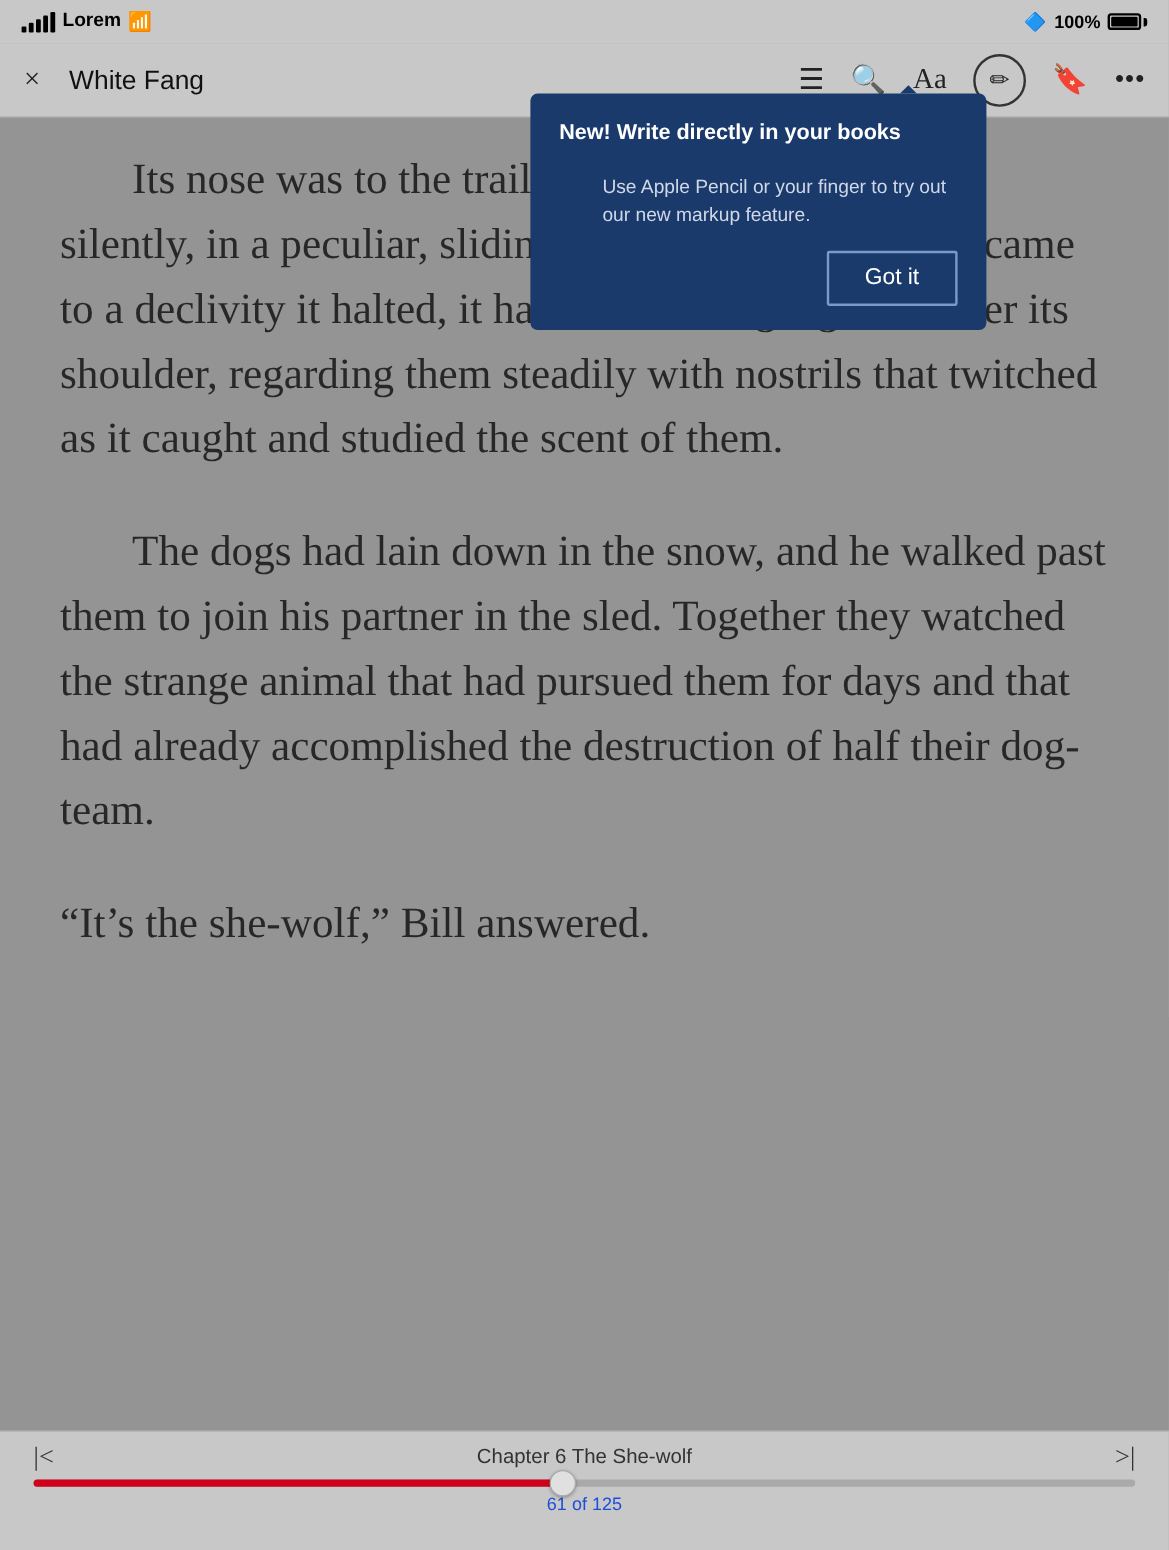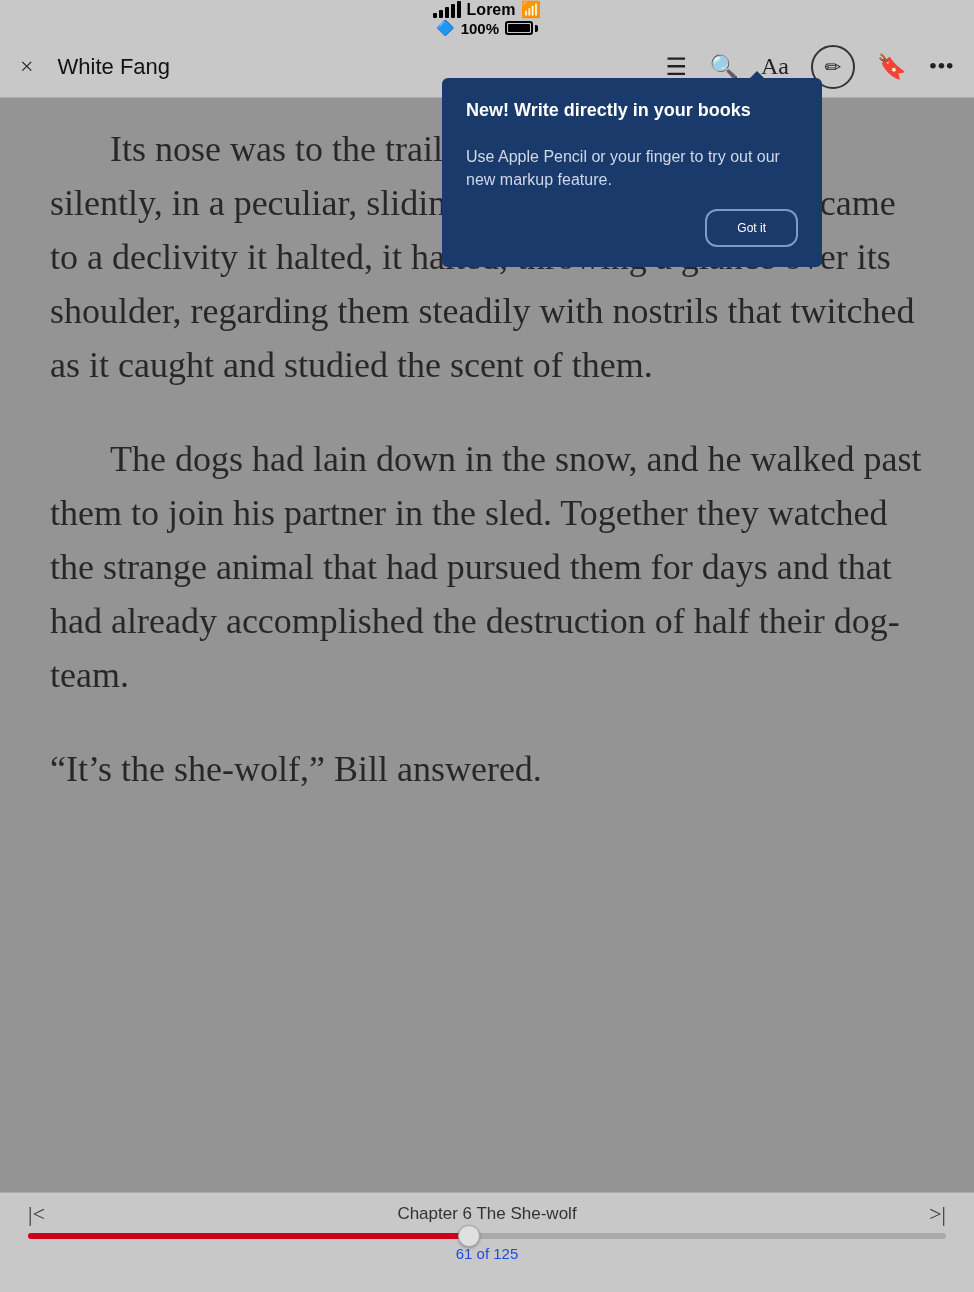--- a/index.html
+++ b/index.html
@@ -13,29 +13,27 @@
       position: relative;
     }
 
     
     .status-bar {
       position: absolute;
       top: 0; left: 0; right: 0;
       height: 36px;
       background: #c8c8c8;
       display: flex;
-      align-items: center;
       justify-content: space-between;
       padding: 0 18px;
       font-family: -apple-system, Arial, sans-serif;
       font-size: 16px;
       font-weight: 600;
       color: #000;
       z-index: 10;
-      flex-direction: column;
     }
     .status-left { display: flex; align-items: center; gap: 6px; }
     .status-center { position: absolute; left: 50%; transform: translateX(-50%); font-size: 17px; font-weight: 600; margin-top: 42px; }
     .status-right { display: flex; align-items: center; gap: 6px; font-size: 15px; }
 
     
     .nav-bar {
       position: absolute;
       top: 36px; left: 0; right: 0;
       height: 62px;
@@ -112,30 +110,31 @@
       font-weight: 700;
       color: #fff;
       margin-bottom: 24px;
     }
     .tooltip-body {
       font-family: -apple-system, Arial, sans-serif;
       font-size: 16px;
       color: #d0d8e8;
       line-height: 1.45;
       margin-bottom: 18px;
+      margin-left: 36px;
     }
     .tooltip-footer { display: flex; justify-content: flex-end; }
     .got-it-btn {
       border: 2px solid #7a9acc;
       background: transparent;
       color: #fff;
       font-family: -apple-system, Arial, sans-serif;
-      font-size: 12px;
+      font-size: 19px;
       padding: 10px 30px;
-      border-radius: 12px;
+      border-radius: 2px;
       cursor: pointer;
     }
 
     
     .bottom-bar {
       position: absolute;
       bottom: 0; left: 0; right: 0;
       height: 100px;
       background: #c8c8c8;
       display: flex;

